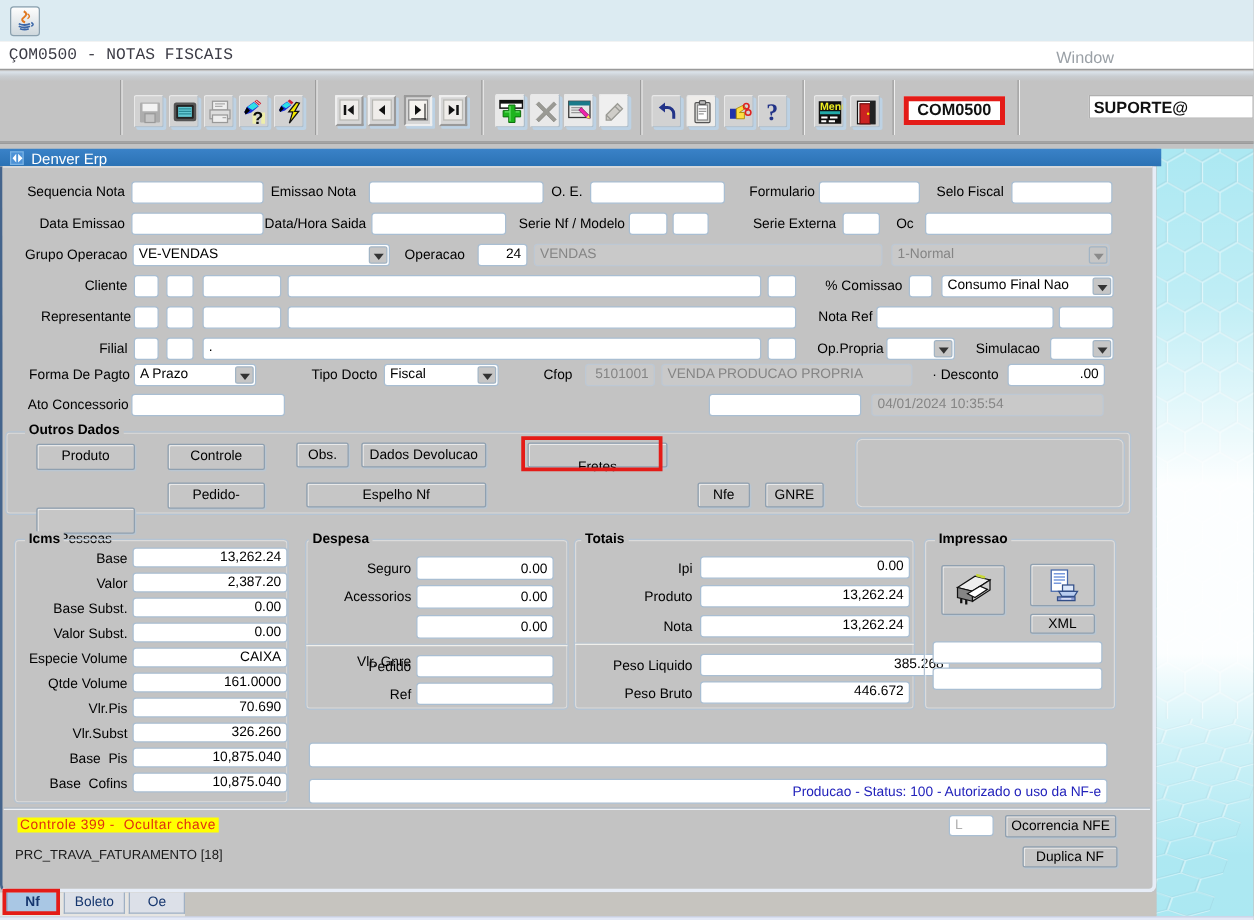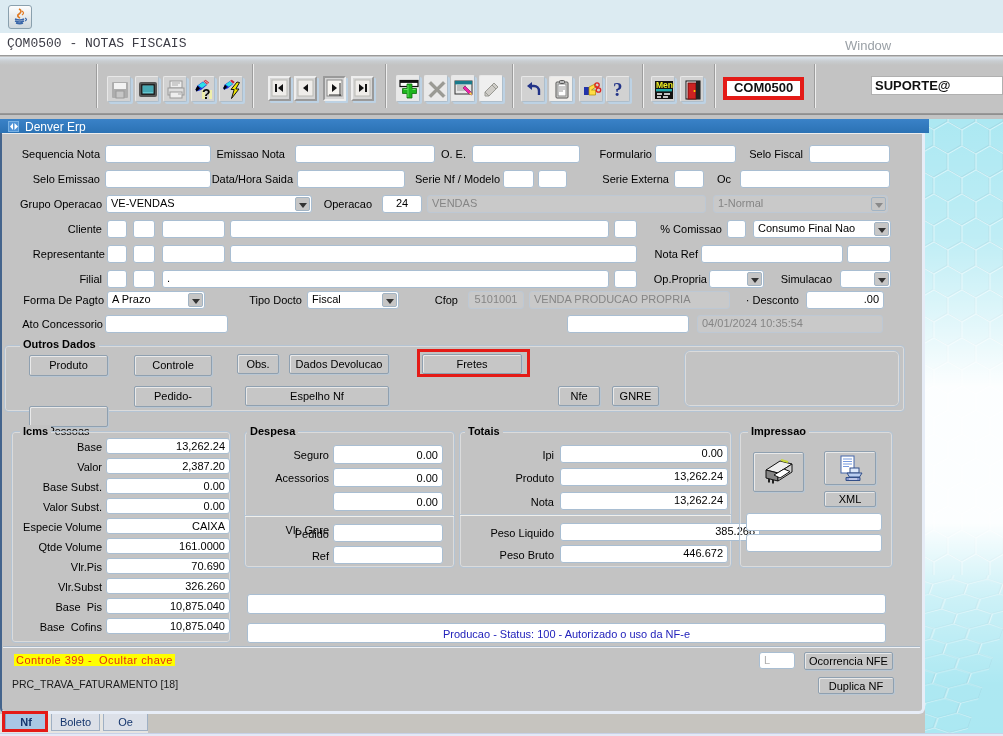--- a/index.html
+++ b/index.html
@@ -1,20 +1,20 @@
 <!DOCTYPE html>
 <html><head><meta charset="utf-8">
 <style>
 *{margin:0;padding:0;box-sizing:border-box}
 html,body{width:1003px;height:736px;overflow:hidden;position:relative;font-family:"Liberation Sans",sans-serif;background:#c3c3c3}
 .abs{position:absolute}
 .lbl{position:absolute;font-size:11px;color:#000;text-align:right;white-space:nowrap}
 .inp{position:absolute;background:#fff;border:1px solid #a9bed2;border-radius:3px;font-size:11px;color:#000;padding:1px 4px 0 4px;white-space:nowrap;overflow:hidden}
 .num{text-align:right}
-.ctr{text-align:center}
+.ctr{text-align:right}
 .dis{background:#c9c9c9;color:#858585;border-color:#bdc8d4}
 .arr{position:absolute;right:1px;top:1px;bottom:1px;width:15px;background:#c6c6c6;border:1px solid #a2b4c4;border-radius:2px}
 .arr:after{content:"";position:absolute;left:3px;top:5px;border:4px solid transparent;border-top:5px solid #333}
 .dis .arr:after{border-top-color:#8a8a8a}
 .grp{position:absolute;border:1px solid #b4c4d4;border-radius:4px;box-shadow:inset 0 0 0 1px rgba(255,255,255,.4)}
 .glab{position:absolute;font-size:11px;font-weight:bold;color:#000;background:#c3c3c3;padding:0 3px;white-space:nowrap}
 .btn{position:absolute;background:#c6c6c6;border:1px solid #8fa0b0;border-radius:2px;font-size:11px;color:#000;text-align:center;box-shadow:inset 1px 1px 0 #e9e9e9,1px 1px 0 #b9c6d2}
 .tbtn{position:absolute;width:24px;height:26px;background:#d2d2d2;border:1px solid;border-color:#e8e8e8 #aebecb #aebecb #e8e8e8;border-radius:2px;box-shadow:2px 2px 0 #bdd2e4}
 .tbtn svg{position:absolute;left:2px;top:2px}
 .sep{position:absolute;width:2px;border-left:1px solid #9d9d9d;border-right:1px solid #eeeeee}
@@ -245,21 +245,21 @@
 <div class="inp" style="left:105px;top:145px;width:106px;height:18px"></div>
 <div class="lbl" style="left:215px;top:148px;width:70px">Emissao Nota</div>
 <div class="inp" style="left:295px;top:145px;width:140px;height:18px"></div>
 <div class="lbl" style="left:416px;top:148px;width:50px">O. E.</div>
 <div class="inp" style="left:472px;top:145px;width:108px;height:18px"></div>
 <div class="lbl" style="left:582px;top:148px;width:70px">Formulario</div>
 <div class="inp" style="left:655px;top:145px;width:81px;height:18px"></div>
 <div class="lbl" style="left:733px;top:148px;width:70px">Selo Fiscal</div>
 <div class="inp" style="left:809px;top:145px;width:81px;height:18px"></div>
 
-<div class="lbl" style="left:0;top:173px;width:100px">Selo Emissao</div>
+<div class="lbl" style="left:0;top:173px;width:100px">Data Emissao</div>
 <div class="inp" style="left:105px;top:170px;width:106px;height:18px"></div>
 <div class="lbl" style="left:203px;top:173px;width:90px">Data/Hora Saida</div>
 <div class="inp" style="left:297px;top:170px;width:108px;height:18px"></div>
 <div class="lbl" style="left:410px;top:173px;width:90px">Serie Nf / Modelo</div>
 <div class="inp" style="left:503px;top:170px;width:31px;height:18px"></div>
 <div class="inp" style="left:538px;top:170px;width:29px;height:18px"></div>
 <div class="lbl" style="left:589px;top:173px;width:80px">Serie Externa</div>
 <div class="inp" style="left:674px;top:170px;width:30px;height:18px"></div>
 <div class="lbl" style="left:701px;top:173px;width:30px">Oc</div>
 <div class="inp" style="left:740px;top:170px;width:150px;height:18px"></div>
@@ -319,21 +319,21 @@
 <div class="inp" style="left:567px;top:315px;width:122px;height:18px"></div>
 <div class="inp dis" style="left:697px;top:315px;width:186px;height:18px">04/01/2024 10:35:54</div>
 
 <div class="grp" style="left:4px;top:345px;width:901px;height:67px"></div>
 <div class="glab" style="left:20px;top:338px">Outros Dados</div>
 <div class="grp" style="left:684px;top:350px;width:216px;height:57px;border-radius:6px"></div>
 <div class="btn" style="left:29px;top:355px;width:79px;height:21px;padding-top:3px">Produto</div>
 <div class="btn" style="left:134px;top:355px;width:78px;height:21px;padding-top:3px">Controle</div>
 <div class="btn" style="left:237px;top:354px;width:42px;height:20px;padding-top:3px">Obs.</div>
 <div class="btn" style="left:289px;top:354px;width:100px;height:20px;padding-top:3px">Dados Devolucao</div>
-<div class="btn" style="left:422px;top:354px;width:100px;height:20px;padding-top:3px">Fretes</div>
+<div class="btn" style="left:422px;top:354px;width:112px;height:20px;padding-top:13px">Fretes</div>
 <div class="red" style="left:417px;top:349px;width:113px;height:28px"></div>
 <div class="btn" style="left:29px;top:406px;width:79px;height:21px;padding-top:18px">Pessoas</div>
 <div class="btn" style="left:134px;top:386px;width:78px;height:21px;padding-top:3px">Pedido-</div>
 <div class="btn" style="left:245px;top:386px;width:144px;height:20px;padding-top:3px">Espelho Nf</div>
 <div class="btn" style="left:558px;top:386px;width:42px;height:20px;padding-top:3px">Nfe</div>
 <div class="btn" style="left:612px;top:386px;width:47px;height:20px;padding-top:3px">GNRE</div>
 
 <div class="grp" style="left:11px;top:431px;width:220px;height:212px"></div>
 <div class="glab" style="left:20px;top:425px">Icms</div>
 <div class="lbl" style="left:2px;top:441px;width:100px">Base</div>

